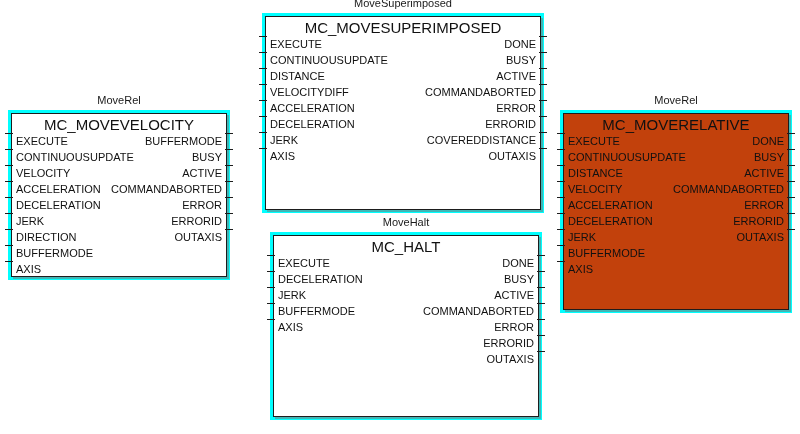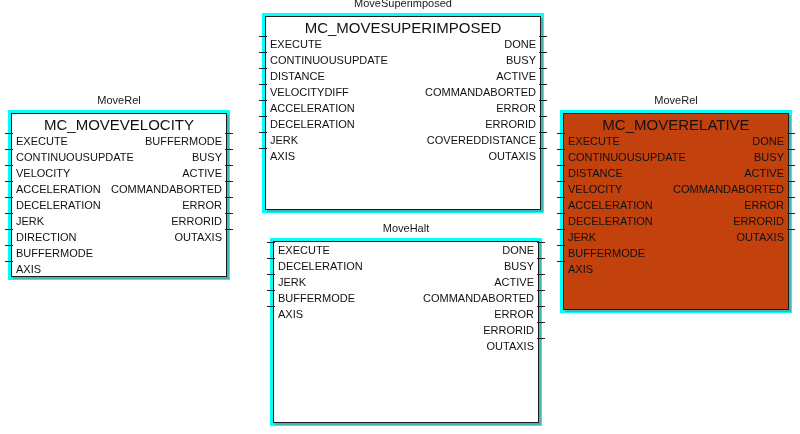--- a/index.html
+++ b/index.html
@@ -267,24 +267,25 @@
             <span class="stub left"></span>
             <span class="pin-in">BUFFERMODE</span>
           </div>
           <div class="pin-row">
             <span class="stub left"></span>
             <span class="pin-in">AXIS</span>
           </div>
         </div>
       </div>
     </div>
-    <div class="fb" style="left: 270px; top: 232px; width: 272px; height: 188px; margin-top: 6px;">
+    <div class="fb" style="left: 270px; top: 232px; width: 272px; height: 188px;">
       <div class="fb-caption">MoveHalt</div>
       <div class="fb-halo" style="border-color: rgb(0, 255, 255);"></div>
       <div class="fb-body" style="border-color: rgb(29, 29, 29); background: rgb(255, 255, 255);">
+        <div class="fb-type">MC_HALT</div>
         <div class="fb-pins">
           <div class="pin-row">
             <span class="stub left"></span>
             <span class="pin-in">EXECUTE</span>
             <span class="stub right"></span>
             <span class="pin-out">DONE</span>
           </div>
           <div class="pin-row">
             <span class="stub left"></span>
             <span class="pin-in">DECELERATION</span>

